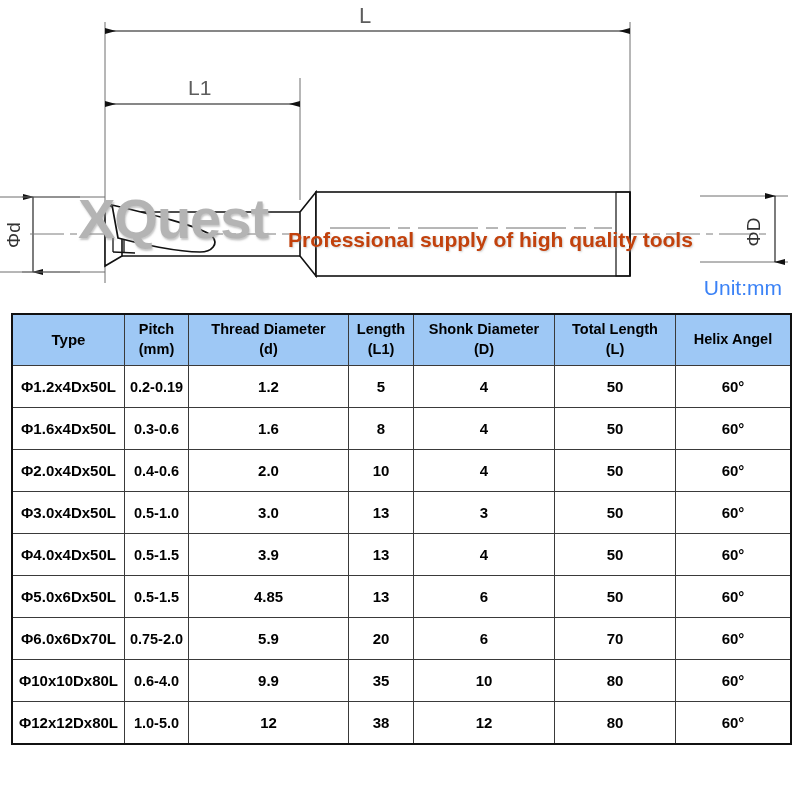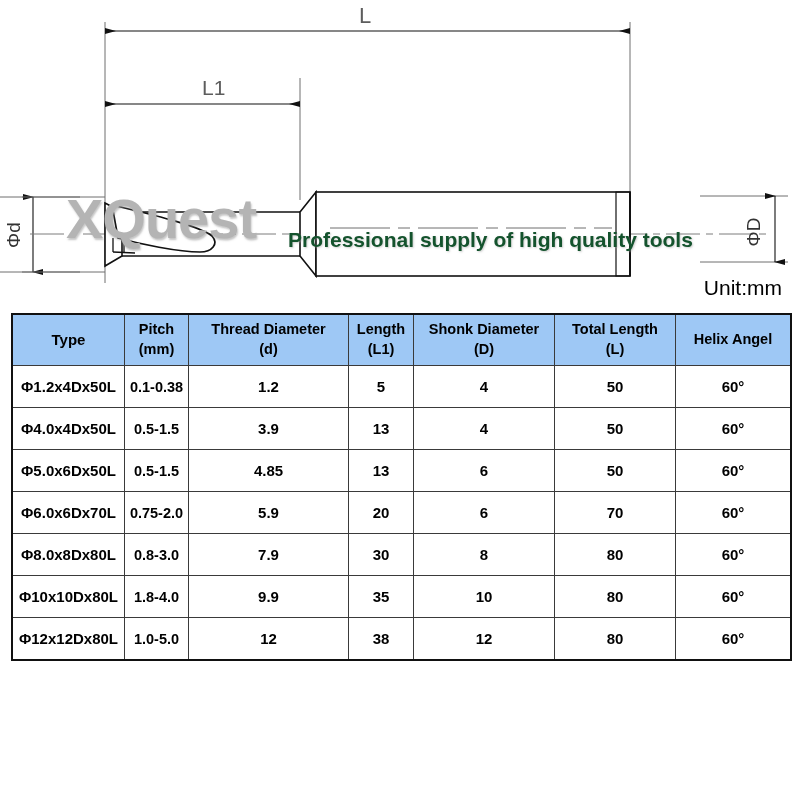--- a/index.html
+++ b/index.html
@@ -28,41 +28,41 @@
   .wm {
     position: absolute;
     color: #b4b4b4;
     font-weight: bold;
     font-family: "Liberation Sans", sans-serif;
     white-space: nowrap;
     pointer-events: none;
     user-select: none;
   }
   #wm-main {
-    left: 66px;
+    left: 78px;
     top: 186px;
     font-size: 56px;
     letter-spacing: -1px;
     text-shadow: 1px 2px 2px rgba(150,150,150,0.55);
   }
   #wm-sub {
     left: 288px;
     top: 228px;
     font-size: 21px;
-    color: #14532d;
+    color: #c2410c;
     text-shadow: 1px 1px 2px rgba(160,160,160,0.5);
   }
 
   #unit-label {
     position: absolute;
     right: 18px;
     top: 276px;
     font-size: 21px;
     font-family: "Liberation Sans", sans-serif;
-    color: #000000;
+    color: #3b82f6;
   }
 
   
   #spec-table-wrap {
     position: absolute;
     left: 11px;
     top: 313px;
     width: 771px;
   }
   table#spec-table {
@@ -195,21 +195,21 @@
 
   <div style="position:absolute; left:742px; top:205px; width:24px; height:56px;">
     <span style="display:inline-block; transform:rotate(-90deg); transform-origin:center;
                  font-size:19px; color:#333; font-family:'Liberation Sans',sans-serif;
                  position:absolute; left:-16px; top:16px; width:56px; text-align:center;">ΦD</span>
   </div>
 
   <span style="position:absolute; left:359px; top:3px; font-size:22px; color:#5d5d5d;
                font-family:'Liberation Sans',sans-serif;">L</span>
 
-  <span style="position:absolute; left:202px; top:76px; font-size:21px; color:#5d5d5d;
+  <span style="position:absolute; left:188px; top:76px; font-size:21px; color:#5d5d5d;
                font-family:'Liberation Sans',sans-serif;">L1</span>
 
   <div class="wm" id="wm-main">XQuest</div>
   <div class="wm" id="wm-sub">Professional supply of high quality tools</div>
 
   <div id="unit-label">Unit:mm</div>
 </div>
 
 <div id="spec-table-wrap">
   <table id="spec-table">
@@ -241,24 +241,51 @@
         </th>
         <th class="c-helix">
           <span class="h-l1">Helix Angel</span>
           <span class="h-l2"></span>
         </th>
       </tr>
     </thead>
     <tbody id="spec-body">
         <tr>
           <td class="c-type">Φ1.2x4Dx50L</td>
-          <td class="c-pitch">0.1-0.38</td>
+          <td class="c-pitch">0.2-0.19</td>
           <td class="c-dia">1.2</td>
           <td class="c-len">5</td>
           <td class="c-shonk">4</td>
+          <td class="c-total">50</td>
+          <td class="c-helix">60°</td>
+        </tr>
+        <tr>
+          <td class="c-type">Φ1.6x4Dx50L</td>
+          <td class="c-pitch">0.3-0.6</td>
+          <td class="c-dia">1.6</td>
+          <td class="c-len">8</td>
+          <td class="c-shonk">4</td>
+          <td class="c-total">50</td>
+          <td class="c-helix">60°</td>
+        </tr>
+        <tr>
+          <td class="c-type">Φ2.0x4Dx50L</td>
+          <td class="c-pitch">0.4-0.6</td>
+          <td class="c-dia">2.0</td>
+          <td class="c-len">10</td>
+          <td class="c-shonk">4</td>
+          <td class="c-total">50</td>
+          <td class="c-helix">60°</td>
+        </tr>
+        <tr>
+          <td class="c-type">Φ3.0x4Dx50L</td>
+          <td class="c-pitch">0.5-1.0</td>
+          <td class="c-dia">3.0</td>
+          <td class="c-len">13</td>
+          <td class="c-shonk">3</td>
           <td class="c-total">50</td>
           <td class="c-helix">60°</td>
         </tr>
         <tr>
           <td class="c-type">Φ4.0x4Dx50L</td>
           <td class="c-pitch">0.5-1.5</td>
           <td class="c-dia">3.9</td>
           <td class="c-len">13</td>
           <td class="c-shonk">4</td>
           <td class="c-total">50</td>
@@ -276,31 +303,22 @@
         <tr>
           <td class="c-type">Φ6.0x6Dx70L</td>
           <td class="c-pitch">0.75-2.0</td>
           <td class="c-dia">5.9</td>
           <td class="c-len">20</td>
           <td class="c-shonk">6</td>
           <td class="c-total">70</td>
           <td class="c-helix">60°</td>
         </tr>
         <tr>
-          <td class="c-type">Φ8.0x8Dx80L</td>
-          <td class="c-pitch">0.8-3.0</td>
-          <td class="c-dia">7.9</td>
-          <td class="c-len">30</td>
-          <td class="c-shonk">8</td>
-          <td class="c-total">80</td>
-          <td class="c-helix">60°</td>
-        </tr>
-        <tr>
           <td class="c-type">Φ10x10Dx80L</td>
-          <td class="c-pitch">1.8-4.0</td>
+          <td class="c-pitch">0.6-4.0</td>
           <td class="c-dia">9.9</td>
           <td class="c-len">35</td>
           <td class="c-shonk">10</td>
           <td class="c-total">80</td>
           <td class="c-helix">60°</td>
         </tr>
         <tr>
           <td class="c-type">Φ12x12Dx80L</td>
           <td class="c-pitch">1.0-5.0</td>
           <td class="c-dia">12</td>

